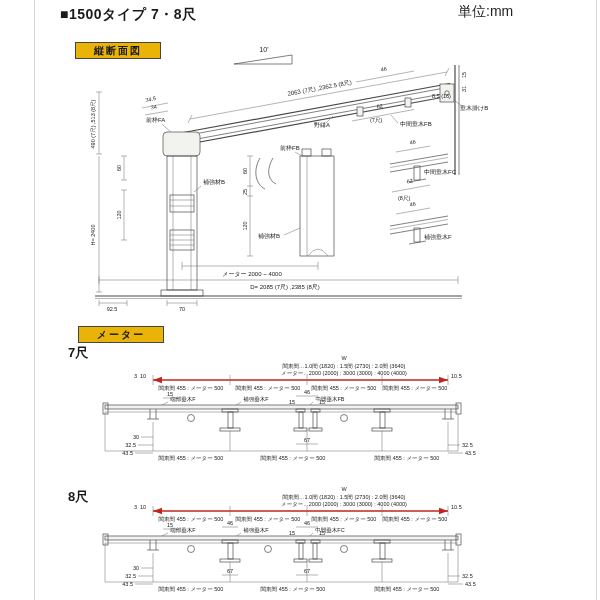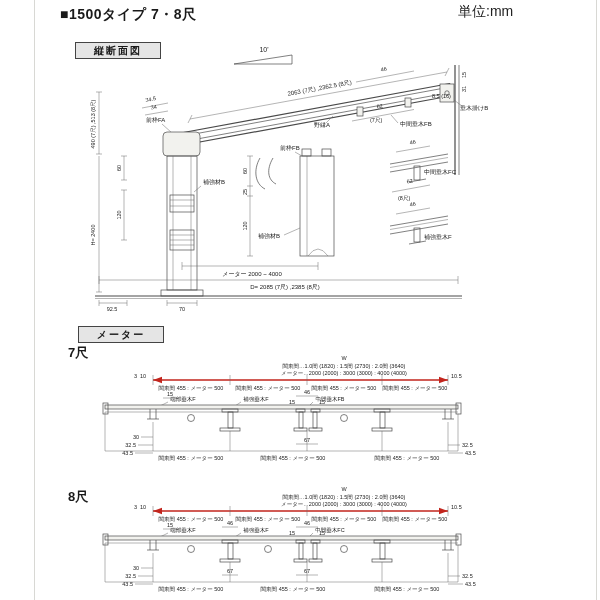--- a/index.html
+++ b/index.html
@@ -1,21 +1,21 @@
 <!DOCTYPE html>
 <html><head>
 <meta charset="utf-8">
 <style>
   html,body{margin:0;padding:0;}
   body{width:600px;height:600px;background:#fff;position:relative;overflow:hidden;
        font-family:"Liberation Sans","DejaVu Sans",sans-serif;color:#1a1a1a;}
   .pageframe{position:absolute;top:0;width:1px;height:600px;background:#d8d8d4;}
   .title{position:absolute;left:60px;top:6px;font-size:14px;font-weight:bold;letter-spacing:.5px;}
   .unit{position:absolute;left:458px;top:3px;font-size:14px;color:#222;}
-  .secbox{position:absolute;border:1px solid #444;background:#e5e5e5;font-size:10px;font-weight:bold;
+  .secbox{position:absolute;border:1px solid #444;background:#eab308;font-size:10px;font-weight:bold;
           text-align:center;width:84px;height:15px;line-height:15px;letter-spacing:2px;}
   .shaku{position:absolute;left:68px;font-size:13px;font-weight:bold;}
   svg{position:absolute;left:0;}
   svg line,svg path,svg rect,svg circle,svg polyline{stroke:#4a4a4a;stroke-width:.7;fill:none;}
   svg .fillp{fill:#f2f2ee;}
   svg .thk{stroke-width:1.2;}
   svg .thin{stroke-width:.5;stroke:#6a6a6a;}
   svg text{fill:#1c1c1c;font-size:6px;stroke:none;font-family:"Liberation Sans","DejaVu Sans",sans-serif;}
   svg text.fs5{font-size:5.5px;}
   svg text.fs7{font-size:7px;}

